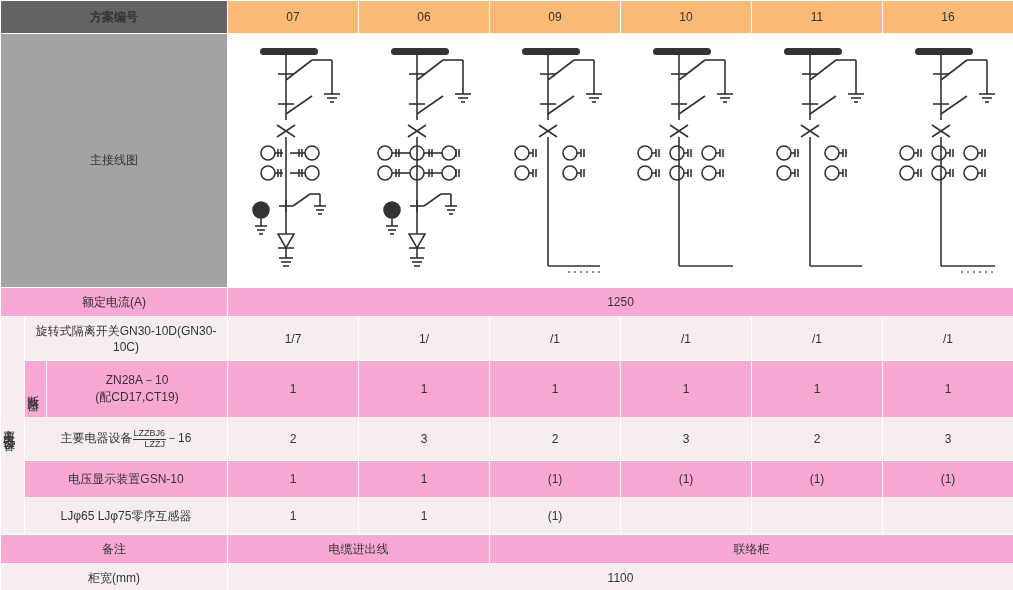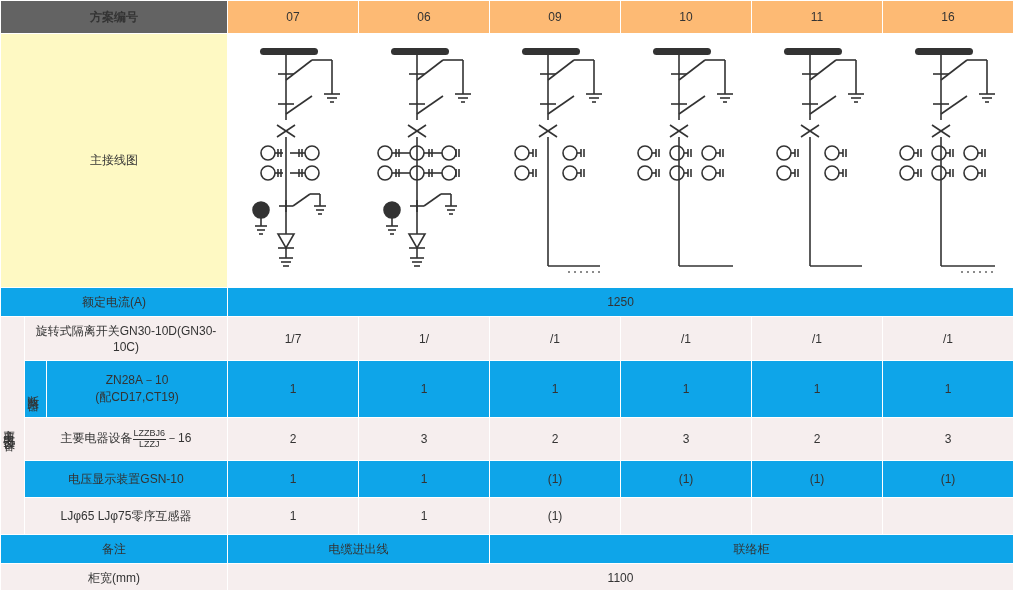--- a/index.html
+++ b/index.html
@@ -3,27 +3,27 @@
 <meta charset="utf-8">
 <style>
   html,body{margin:0;padding:0;background:#ffffff;}
   body{font-family:"Liberation Sans","DejaVu Sans",sans-serif;color:#333;}
   #page{width:1013px;height:590px;position:relative;overflow:hidden;}
   table.spec{border-collapse:collapse;width:1013px;table-layout:fixed;}
   table.spec td{border:1px solid #ffffff;text-align:center;vertical-align:middle;font-size:12px;color:#333;}
   .hdr td{background:#fdba74;color:#ffffff;height:30px;font-size:13px;}
   .hdr td.first{background:#636363;font-weight:bold;}
   .rowA td{background:#f6eeee;}
-  .rowB td{background:#0ea5e9;}
+  .rowB td{background:#f9a8d4;}
   .lbl{background:#f1eaea;}
   .diagcell{background:#ffffff;height:253px;padding:0;}
-  .diaglabel{background:#fef9c3;font-size:13px;}
+  .diaglabel{background:#a3a3a3;font-size:13px;}
   .vert{writing-mode:vertical-rl;text-orientation:upright;letter-spacing:2px;font-size:12px;line-height:1.1;}
   .small{font-size:11px;}
-  .frac{display:inline-block;vertical-align:middle;font-size:9px;line-height:1.05;text-align:center;}
+  .frac{display:inline-block;vertical-align:middle;font-size:9px;line-height:1.05;text-align:right;}
   svg{display:block;}
   .cellpad{padding:6px 2px;margin-top:32px;}
 </style>
 </head>
 <body>
 
 <div id="page">
 <table class="spec">
   <colgroup>
     <col style="width:24px">

